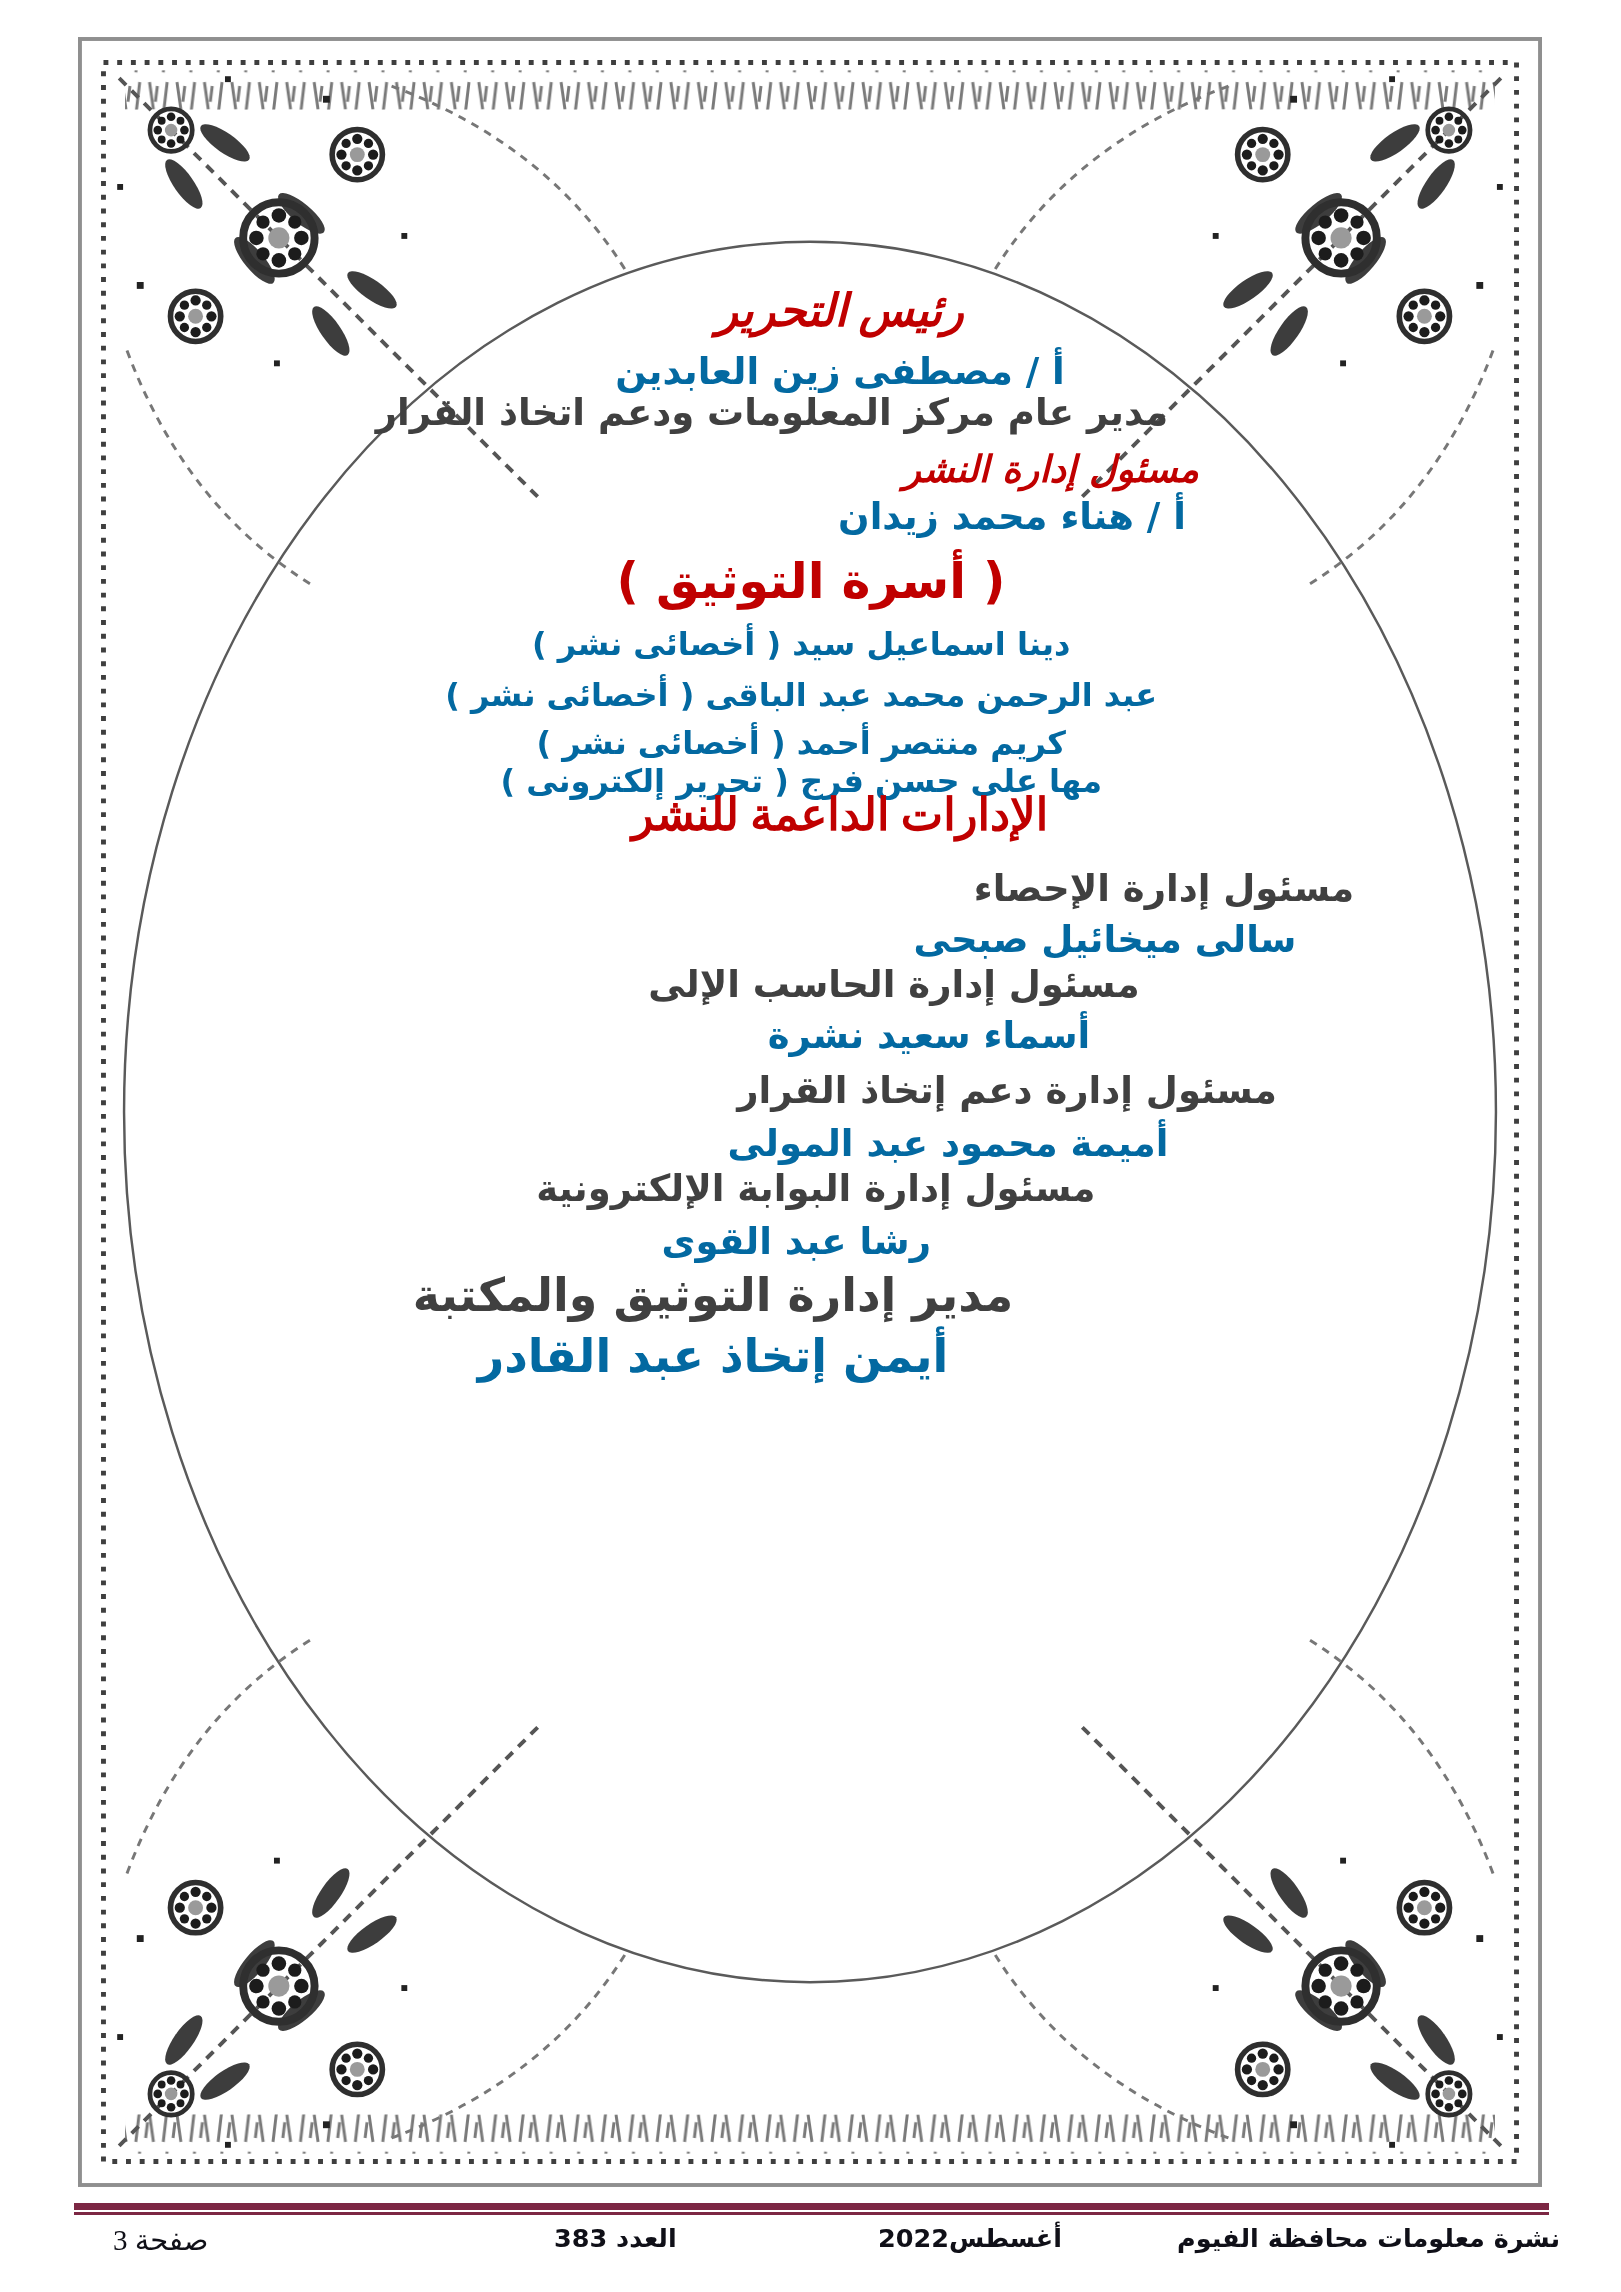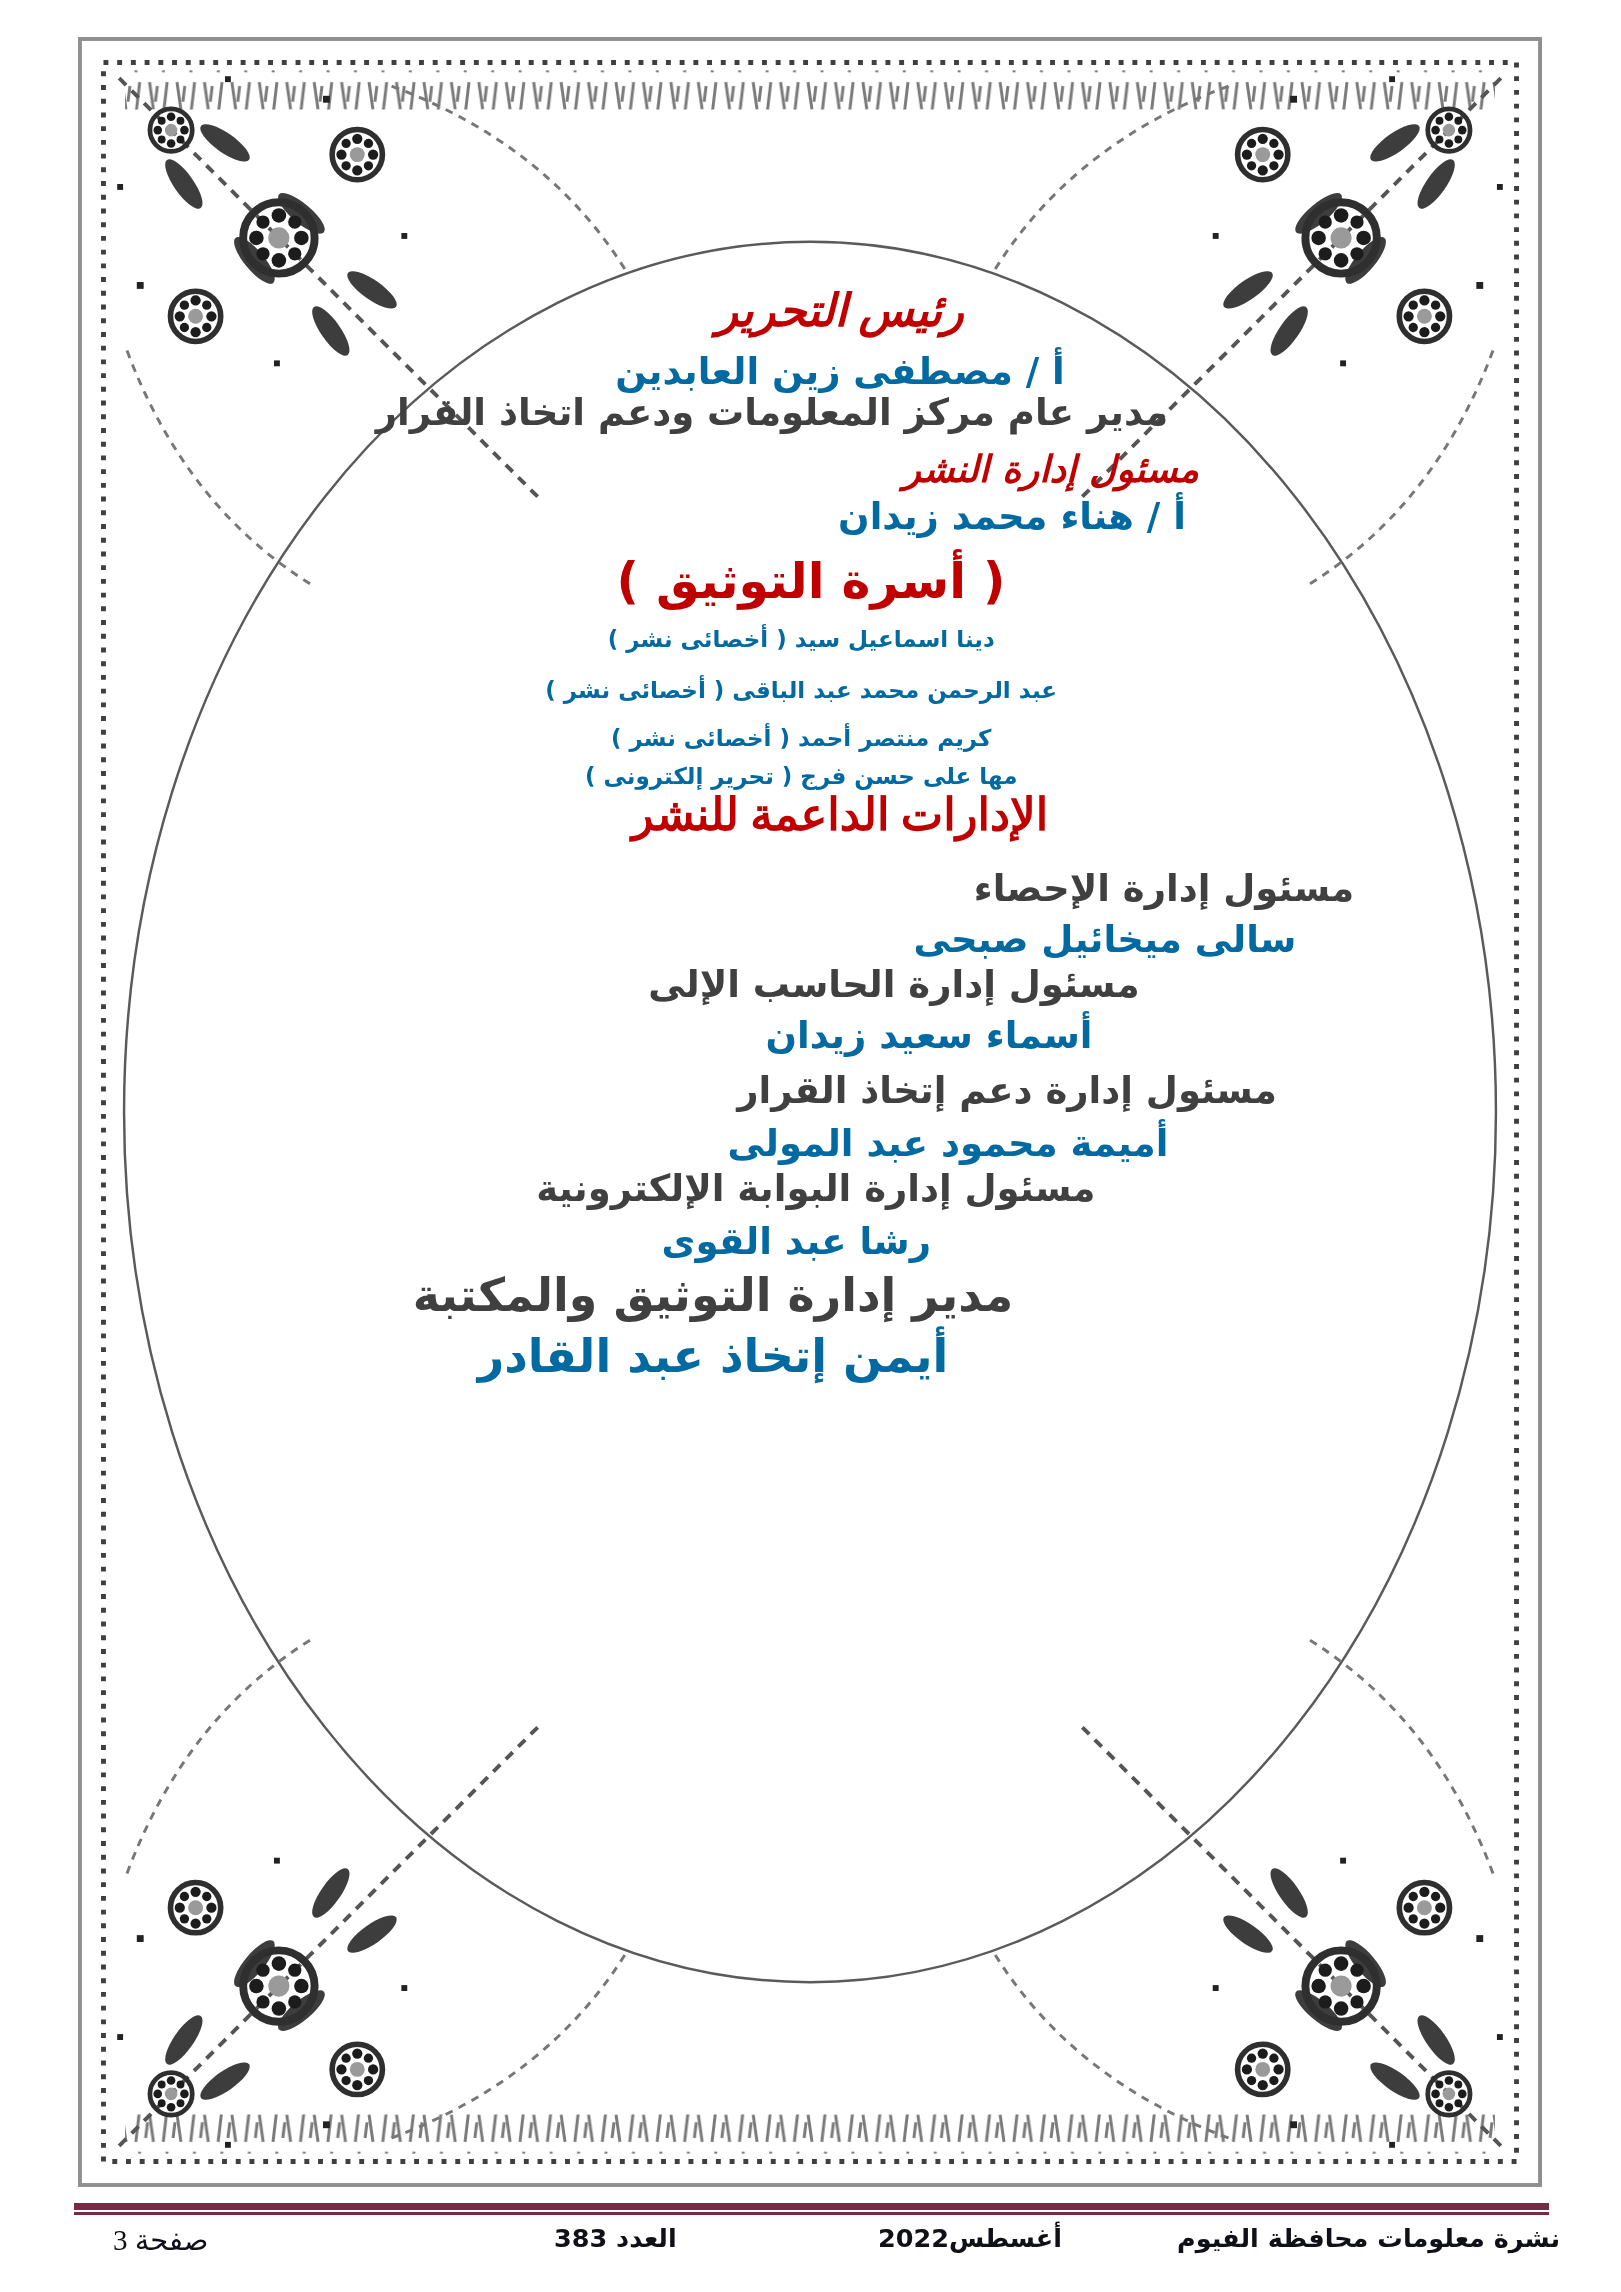--- a/index.html
+++ b/index.html
@@ -20,21 +20,21 @@
     text-align:center;
     font-weight:bold;
     white-space:nowrap;
     line-height:1.12;
     transform:translateX(var(--dx,0px));
   }
   .c-red{color:#c00000;}
   .c-blue{color:#0369a1;}
   .c-dark{color:#404040;}
   .it{font-style:italic;}
-  .s34{font-size:23px;text-align:center;}
+  .s34{font-size:32px;text-align:center;}
   .s38{font-size:37px;}
   .s44{font-size:46px;}
   .s46{font-size:45px;font-family:Liberation Serif, serif;}
   .s50{font-size:49px;}
   
   .footer{position:absolute;left:74px;top:2203px;width:1475px;direction:rtl;}
   .footer-rule{
     height:11.8px;width:100%;
     background:linear-gradient(#7c2744 0px,#7c2744 6.9px,#ffffff 6.9px,#ffffff 8.8px,#7c2744 8.8px,#7c2744 11.8px);
   }
@@ -116,21 +116,21 @@
   <div class="ln c-blue   s38" style="top:496px;--dx:201px">أ / هناء محمد زيدان</div>
   <div class="ln c-red    s50" style="top:555px;--dx:0px">( أسرة التوثيق )</div>
   <div class="ln c-blue   s34" style="top:627px;--dx:-9.8px">دينا اسماعيل سيد ( أخصائى نشر )</div>
   <div class="ln c-blue   s34" style="top:678px;--dx:-9.8px">عبد الرحمن محمد عبد الباقى ( أخصائى نشر )</div>
   <div class="ln c-blue   s34" style="top:726px;--dx:-9.8px">كريم منتصر أحمد ( أخصائى نشر )</div>
   <div class="ln c-blue   s34" style="top:764px;--dx:-9.8px">مها على حسن فرج ( تحرير إلكترونى )</div>
   <div class="ln c-red    s46" style="top:790px;--dx:29px">الإدارات الداعمة للنشر</div>
   <div class="ln c-dark   s38" style="top:868px;--dx:353px">مسئول إدارة الإحصاء</div>
   <div class="ln c-blue   s38" style="top:919px;--dx:294px">سالى ميخائيل صبحى</div>
   <div class="ln c-dark   s38" style="top:964px;--dx:83px">مسئول إدارة الحاسب الإلى</div>
-  <div class="ln c-blue   s38" style="top:1015px;--dx:118px">أسماء سعيد زيدان</div>
+  <div class="ln c-blue   s38" style="top:1015px;--dx:118px">أسماء سعيد نشرة</div>
   <div class="ln c-dark   s38" style="top:1070px;--dx:196px">مسئول إدارة دعم إتخاذ القرار</div>
   <div class="ln c-blue   s38" style="top:1123px;--dx:137px">أميمة محمود عبد المولى</div>
   <div class="ln c-dark   s38" style="top:1168px;--dx:4.9px">مسئول إدارة البوابة الإلكترونية</div>
   <div class="ln c-blue   s38" style="top:1221px;--dx:-14.7px">رشا عبد القوى</div>
   <div class="ln c-dark   s44" style="top:1270px;--dx:-98px">مدير إدارة التوثيق والمكتبة</div>
   <div class="ln c-blue   s44" style="top:1331px;--dx:-98px">أيمن إتخاذ عبد القادر</div>
 
   <div class="footer">
     <div class="footer-rule"></div>
     <div class="footer-items">

